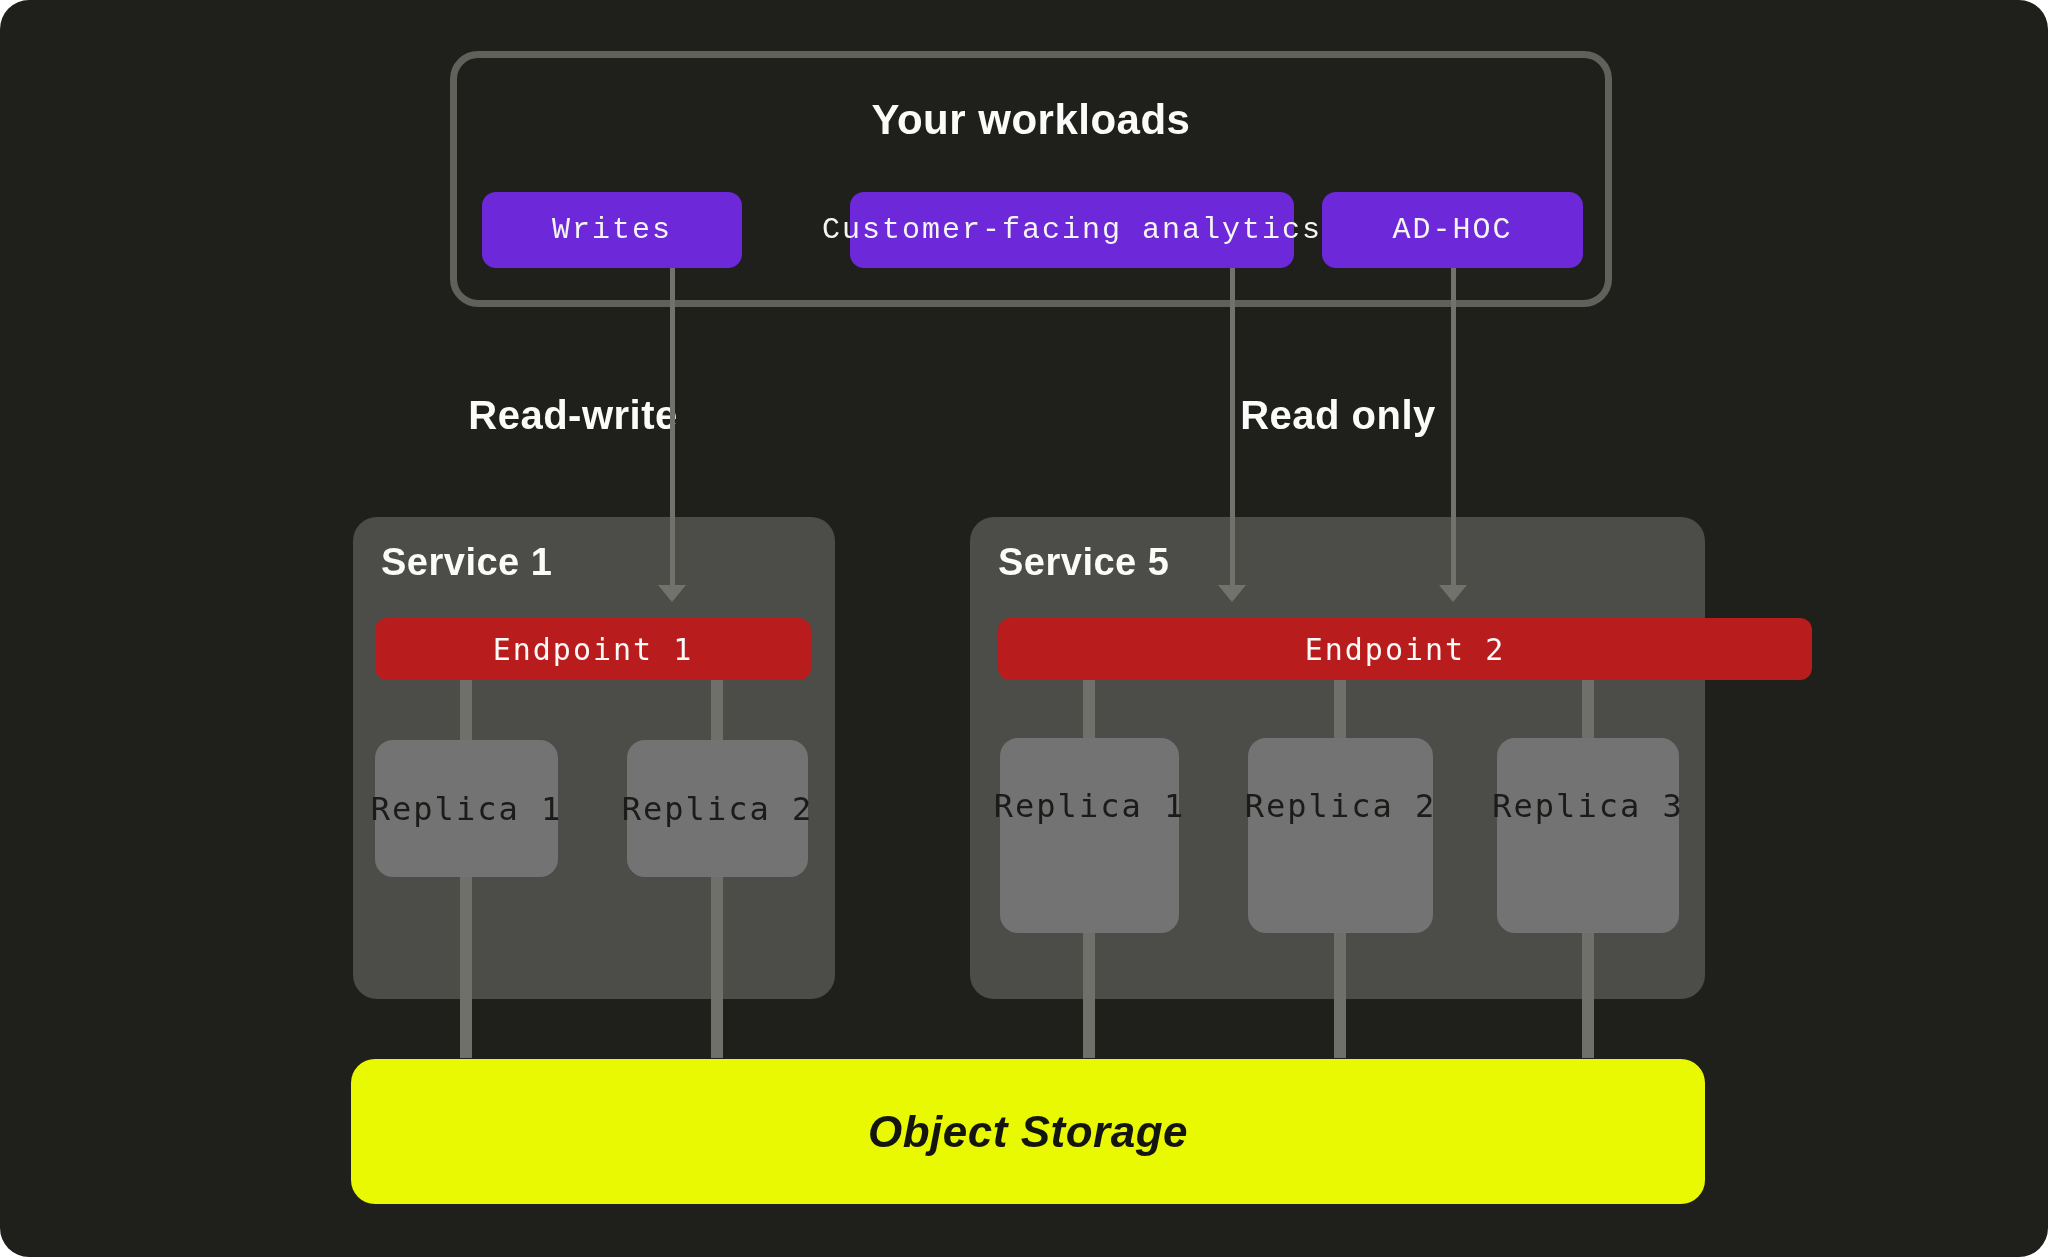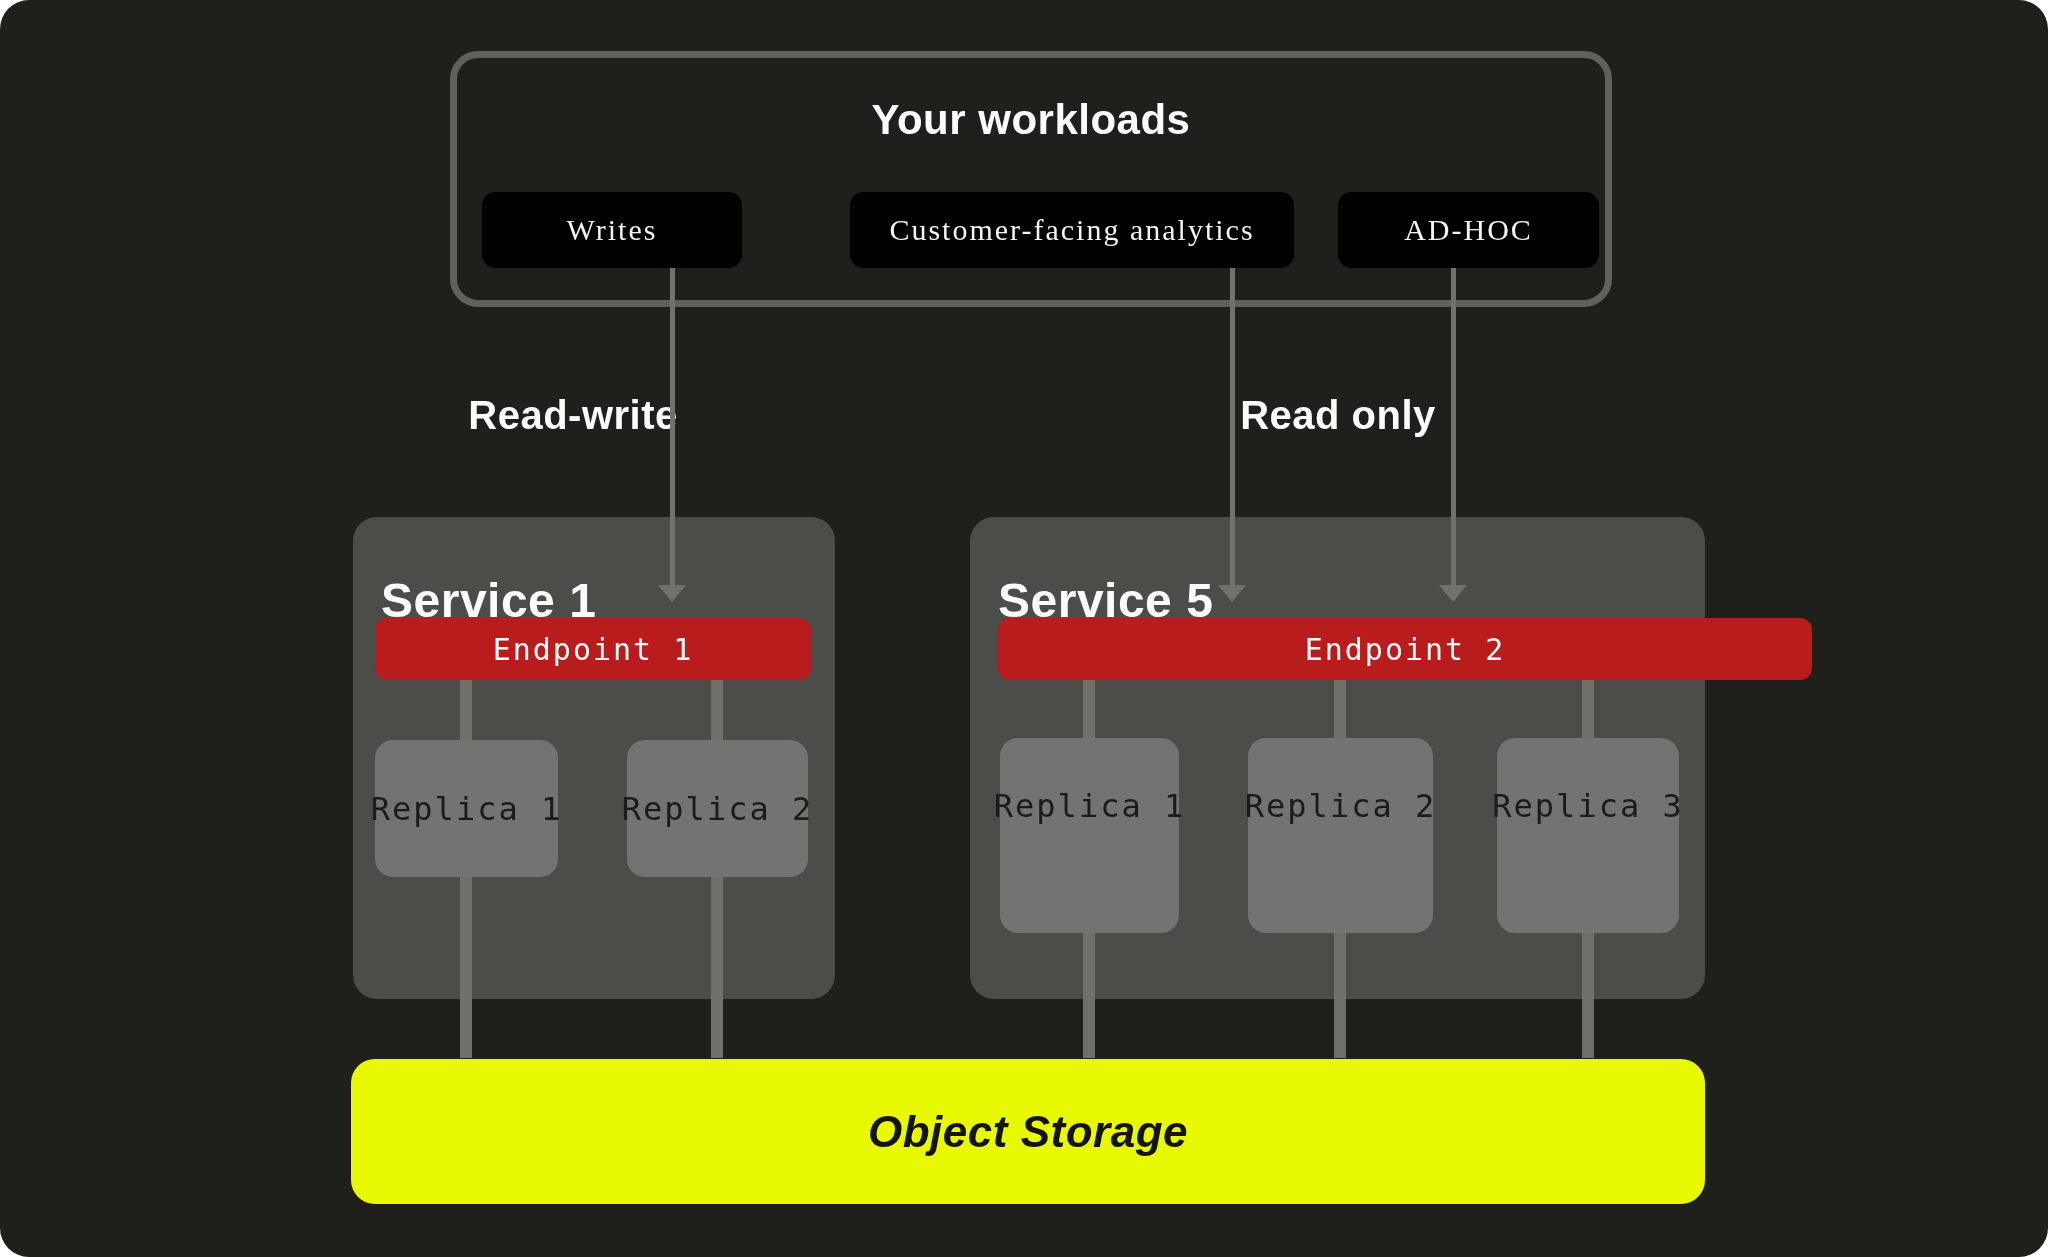--- a/index.html
+++ b/index.html
@@ -26,24 +26,24 @@
     z-index:1;
   }
   .group-title{
     color:#fbfbfa;
     font-size:42px;font-weight:700;
     text-align:center;
     z-index:1;
     letter-spacing:0.5px;
   }
   .chip{
-    background:#000000;
+    background:#6d28d9;
     border-radius:14px;
     color:#f4f4f2;
-    font-family:Liberation Serif, serif;
+    font-family:Liberation Mono, monospace;
     font-size:30px;
     display:flex;align-items:center;justify-content:center;
     letter-spacing:2px;
     z-index:1;
     white-space:nowrap;
   }
 
   
   .aline{width:5px;background:#72726d;z-index:4;}
   .ahead{
@@ -59,22 +59,22 @@
     white-space:nowrap;
   }
 
   
   .svc{
     background:#4c4c49;
     border-radius:24px;
     z-index:1;
   }
   .svc-title{
-    color:#fbfbfa;font-size:48px;font-weight:700;
-    z-index:2;letter-spacing:0.5px;margin-top:32px;
+    color:#fbfbfa;font-size:38px;font-weight:700;
+    z-index:2;letter-spacing:0.5px;
   }
   .endpoint{
     background:#b91c1c;
     border-radius:12px;
     color:#fafaf8;
     font-family:"DejaVu Sans Mono", monospace;
     font-size:30px;letter-spacing:2px;
     display:flex;align-items:center;justify-content:center;
     z-index:5;
     white-space:nowrap;
@@ -114,21 +114,21 @@
 
     <div class="abs group-box" style="left:450px;top:51px;width:1162px;height:256px;"></div>
     <div class="abs group-title" style="left:450px;top:96px;width:1162px;">Your workloads</div>
 
     <div class="abs chip" style="left:482px;top:192px;width:260px;height:76px;">
       <span>Writes</span>
     </div>
     <div class="abs chip" style="left:850px;top:192px;width:444px;height:76px;">
       <span>Customer-facing analytics</span>
     </div>
-    <div class="abs chip" style="left:1322px;top:192px;width:261px;height:76px;margin-left:16px;">
+    <div class="abs chip" style="left:1322px;top:192px;width:261px;height:76px;">
       <span>AD-HOC</span>
     </div>
 
     <div class="abs aline" style="left:670px;top:268px;height:318px;"></div>
     <div class="abs ahead" style="left:658px;top:585px;"></div>
 
     <div class="abs aline" style="left:1230px;top:268px;height:318px;"></div>
     <div class="abs ahead" style="left:1218px;top:585px;"></div>
 
     <div class="abs aline" style="left:1451px;top:268px;height:318px;"></div>

